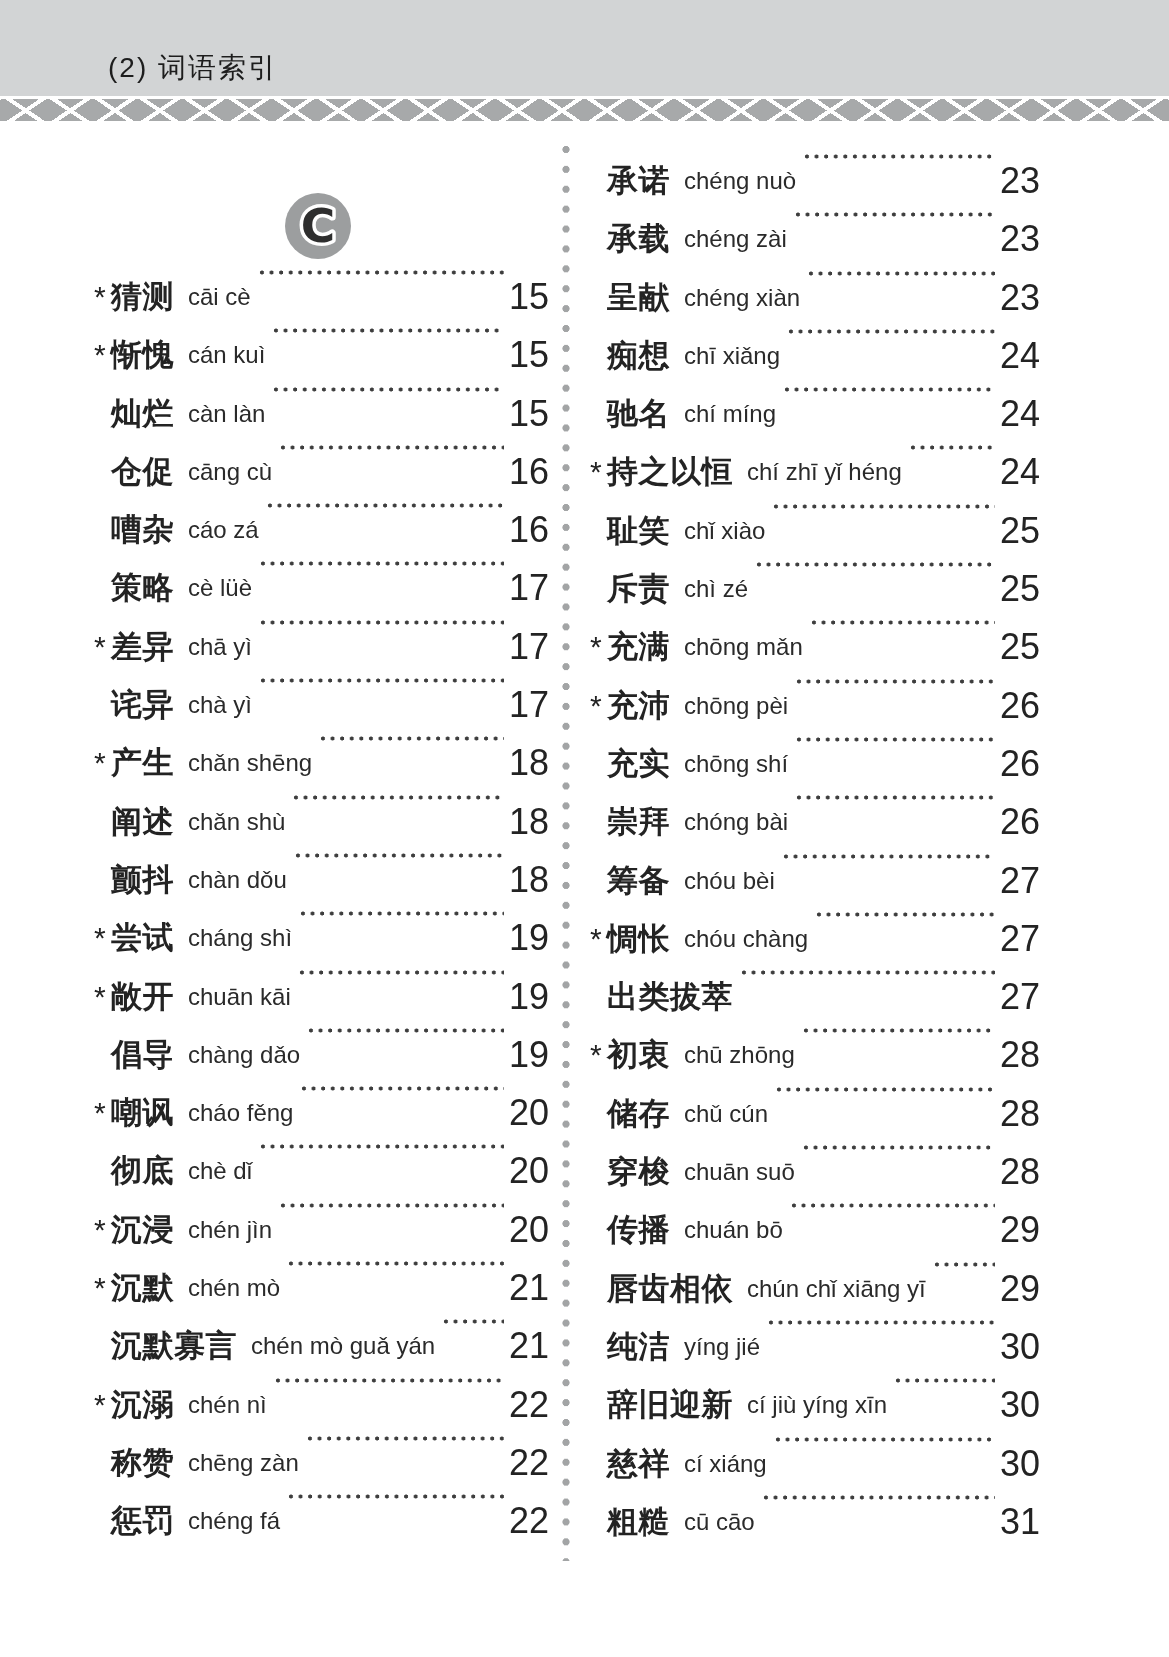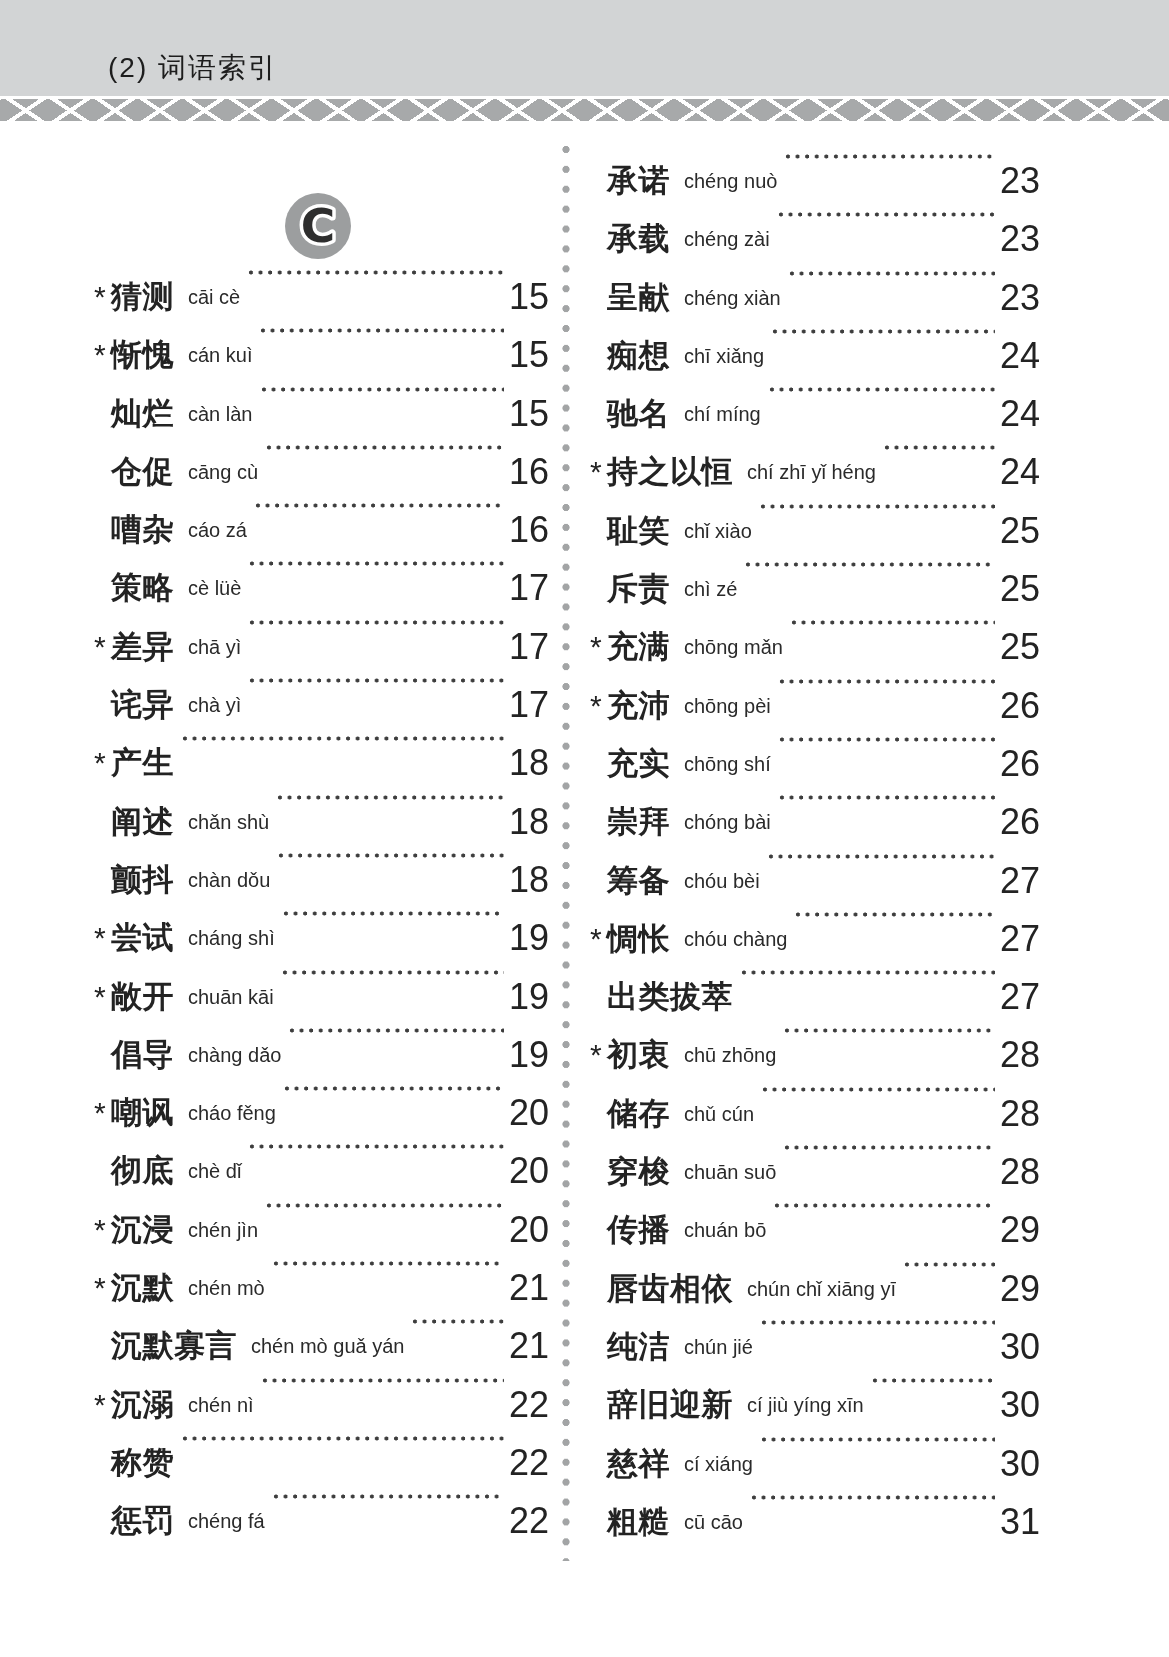--- a/index.html
+++ b/index.html
@@ -51,21 +51,21 @@
   .col-left  { left: 94px;  top: 268px; width: 455px; }
   .col-right { left: 590px; top: 152px; width: 450px; }
 
   .row {
     display: flex; align-items: flex-end;
     height: 58.3px; line-height: 58.3px;
     white-space: nowrap;
   }
   .star   { flex: none; width: 17px; font-size: 30px; color: #232323; }
   .word   { flex: none; font-size: 31px; font-weight: 600; color: #232323; letter-spacing: 0.5px; }
-  .pinyin { flex: none; margin-left: 14px; font-size: 20px; color: #2a2a2a; }
+  .pinyin { flex: none; margin-left: 14px; font-size: 24px; color: #2a2a2a; }
   .leader {
     flex: 1 1 auto; min-width: 12px; height: 8px;
     margin: 0 5px 0 8px;
     align-self: baseline;
     background-image: radial-gradient(circle at 3px 4.5px, #3d3d3d 1.75px, rgba(0,0,0,0) 2.3px);
     background-size: 9.6px 8px;
     background-position: left bottom;
     background-repeat: repeat-x;
   }
   .pagenum { flex: none; font-size: 36px; color: #232323; }
@@ -139,20 +139,21 @@
     <div class="row">
     <span class="star"></span>
     <span class="word">诧异</span>
     <span class="pinyin">chà yì</span>
     <span class="leader"></span>
     <span class="pagenum">17</span>
   </div>
     <div class="row">
     <span class="star">*</span>
     <span class="word">产生</span>
+    <span class="pinyin">chǎn shēng</span>
     <span class="leader"></span>
     <span class="pagenum">18</span>
   </div>
     <div class="row">
     <span class="star"></span>
     <span class="word">阐述</span>
     <span class="pinyin">chǎn shù</span>
     <span class="leader"></span>
     <span class="pagenum">18</span>
   </div>
@@ -222,20 +223,21 @@
     <div class="row">
     <span class="star">*</span>
     <span class="word">沉溺</span>
     <span class="pinyin">chén nì</span>
     <span class="leader"></span>
     <span class="pagenum">22</span>
   </div>
     <div class="row">
     <span class="star"></span>
     <span class="word">称赞</span>
+    <span class="pinyin">chēng zàn</span>
     <span class="leader"></span>
     <span class="pagenum">22</span>
   </div>
     <div class="row">
     <span class="star"></span>
     <span class="word">惩罚</span>
     <span class="pinyin">chéng fá</span>
     <span class="leader"></span>
     <span class="pagenum">22</span>
   </div>
@@ -376,21 +378,21 @@
     <div class="row">
     <span class="star"></span>
     <span class="word">唇齿相依</span>
     <span class="pinyin">chún chǐ xiāng yī</span>
     <span class="leader"></span>
     <span class="pagenum">29</span>
   </div>
     <div class="row">
     <span class="star"></span>
     <span class="word">纯洁</span>
-    <span class="pinyin">chún jié</span>
+    <span class="pinyin">yíng jié</span>
     <span class="leader"></span>
     <span class="pagenum">30</span>
   </div>
     <div class="row">
     <span class="star"></span>
     <span class="word">辞旧迎新</span>
     <span class="pinyin">cí jiù yíng xīn</span>
     <span class="leader"></span>
     <span class="pagenum">30</span>
   </div>

